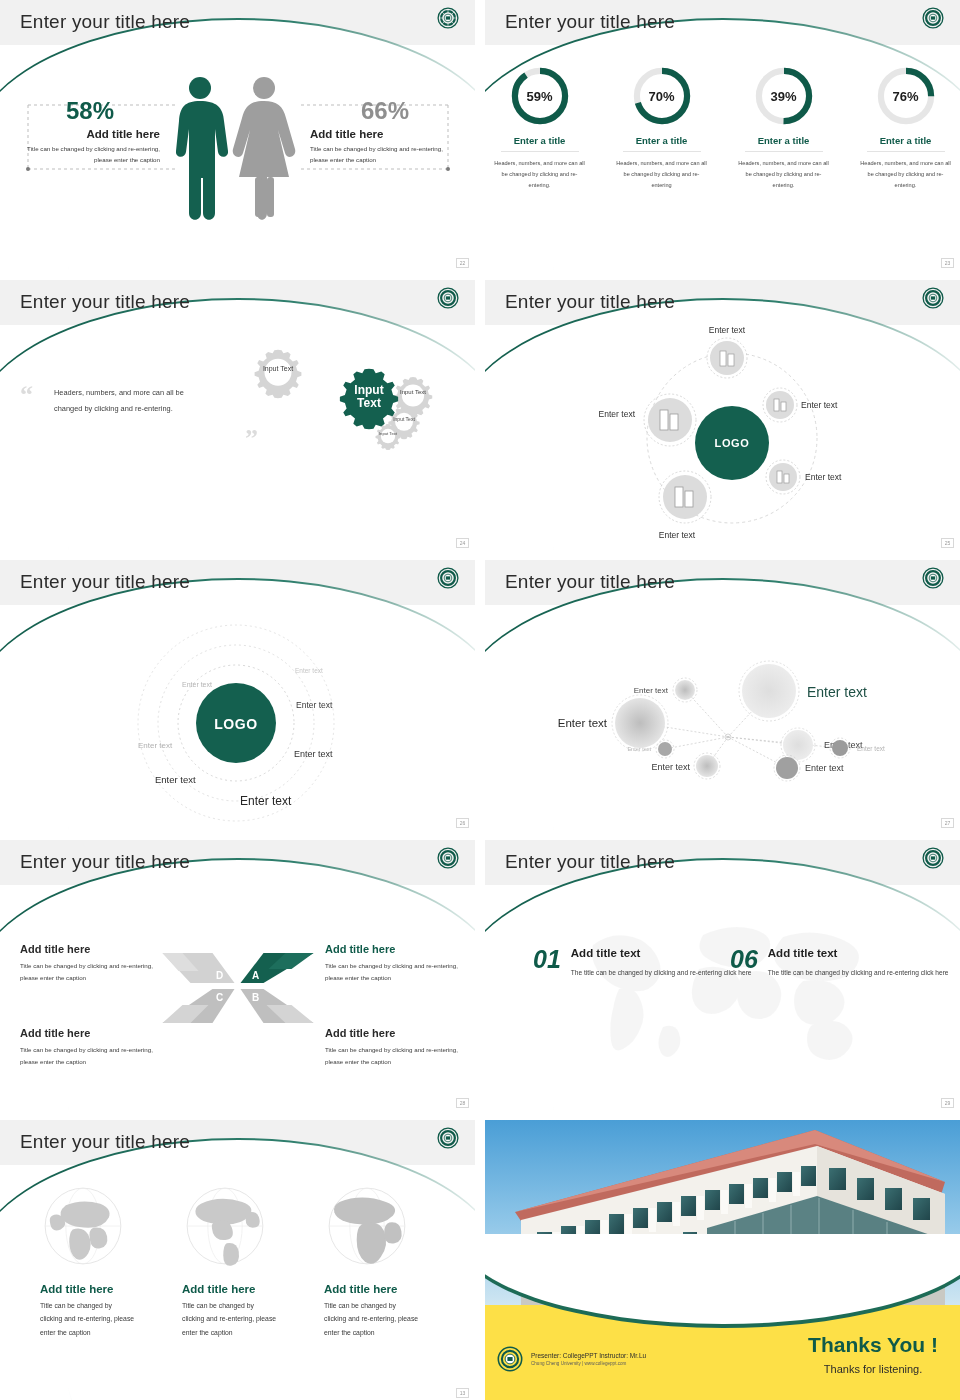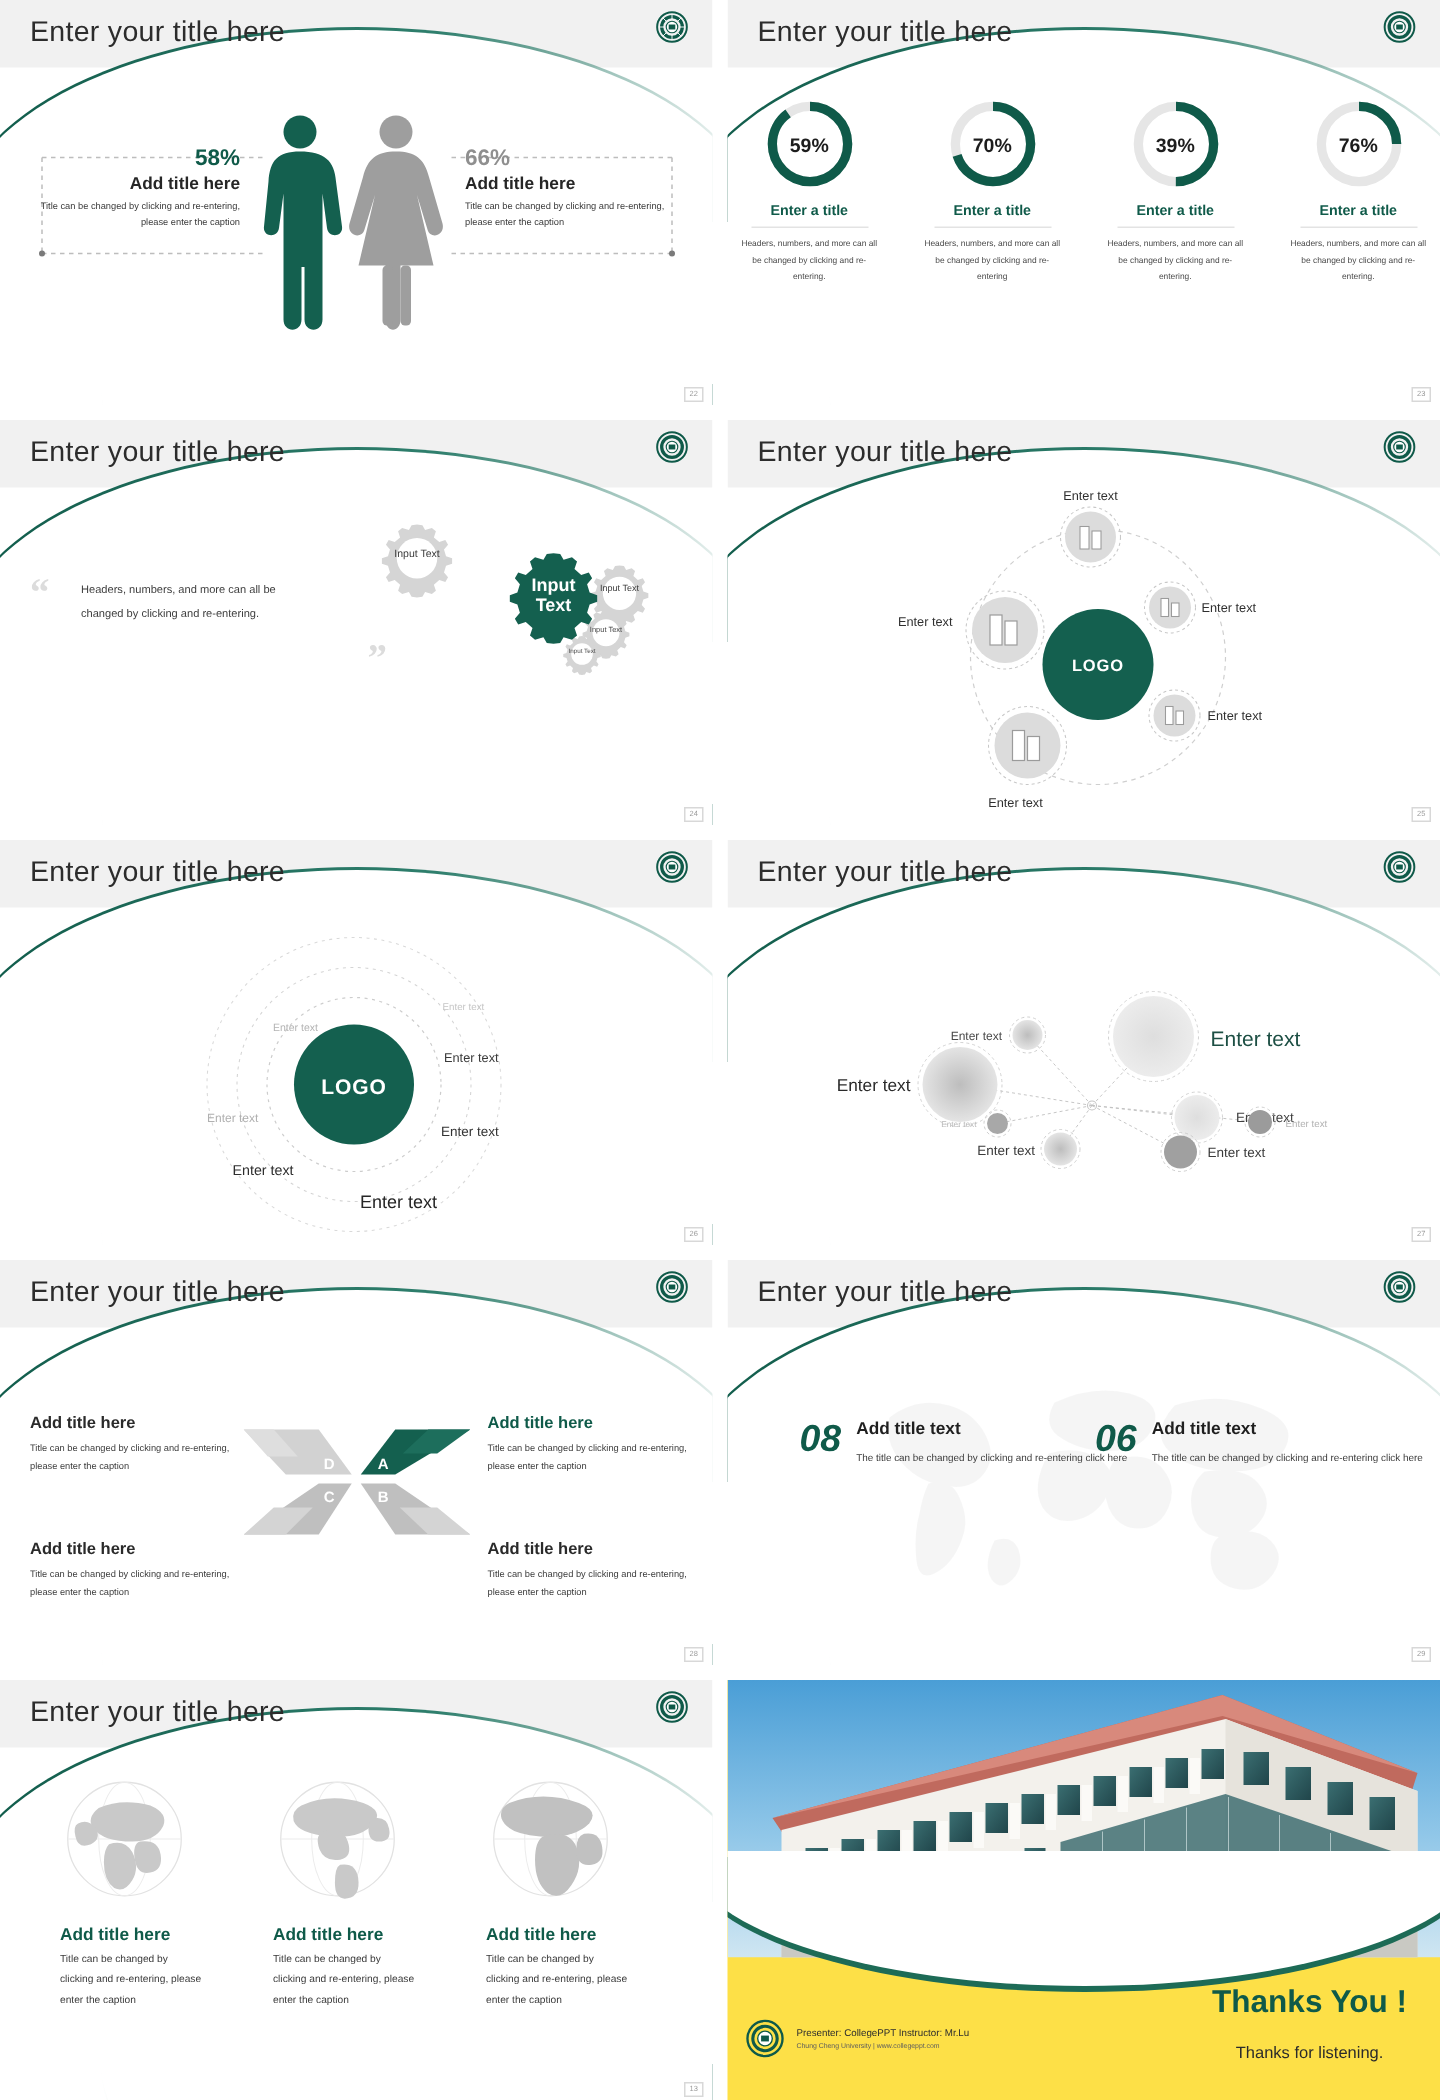--- a/index.html
+++ b/index.html
@@ -69,21 +69,21 @@
     width: 13px; height: 10px; border: 1px solid #d8d8d8;
     font-size: 5px; color: #9a9a9a; text-align: center; line-height: 9px;
     z-index: 7; background: #fff;
   }
   .body { position: absolute; left: 0; top: 45px; right: 0; bottom: 0; z-index: 5; }
 
   
   .s1-wrap { position: absolute; inset: 0; }
   .s1-col { position: absolute; width: 140px; text-align: right; }
   .s1-col.right { text-align: left; }
-  .s1-pct { font-size: 15px; font-weight: bold; }
+  .s1-pct { font-size: 24px; font-weight: bold; text-align: center; }
   .s1-pct.green { color: #0f5a49; }
   .s1-pct.gray { color: #8f8f8f; }
   .s1-title { font-size: 11.5px; font-weight: bold; color: #262626; margin-top: 3px; }
   .s1-desc { font-size: 6.2px; color: #3a3a3a; line-height: 1.75; margin-top: 4px; }
   .figs { position: absolute; left: 50%; top: 28px; transform: translateX(-50%); }
 
   
   .donuts { position: absolute; left: 0; right: 0; top: 20px; display: flex; justify-content: center; gap: 28px; }
   .donut-cell { width: 94px; text-align: center; }
   .donut { width: 62px; height: 62px; margin: 0 auto; position: relative; }
@@ -149,21 +149,21 @@
     position: absolute; left: -6%; top: 114px; width: 112%; height: 90px;
     background: #ffffff;
     border-radius: 0 0 50% 50% / 0 0 100% 100%;
     z-index: 4;
   }
   .thanks-foot { position: absolute; left: 12px; bottom: 28px; display: flex; align-items: center; gap: 8px; z-index: 6; }
   .foot-l1 { font-size: 6.5px; color: #2d2d2d; }
   .foot-l2 { font-size: 4.6px; color: #5c5c5c; margin-top: 2px; }
   .thanks-right { position: absolute; right: 22px; bottom: 25px; text-align: center; z-index: 6; }
   .thanks-big { font-size: 21px; font-weight: bold; color: #0f5a49; }
-  .thanks-sub { font-size: 11px; color: #2b2b2b; margin-top: 16px; }
+  .thanks-sub { font-size: 11px; color: #2b2b2b; margin-top: 6px; }
 </style>
 </head>
 <body>
 
 <div class="grid">
 
   <div class="slide">
     <div class="hdr"></div>
     <div class="arc-green"></div>
     <div class="arc-white"></div>
@@ -651,21 +651,21 @@
           <path d="M146 54 q20 -6 34 4 q12 8 6 22 q-6 14 -20 18 q-16 4 -24 -8 q-8 -14 4 -36 Z"></path>
           <path d="M190 58 q22 -6 32 6 q10 12 4 26 q-6 14 -20 14 q-14 0 -20 -14 q-6 -16 4 -32 Z"></path>
           <path d="M230 22 q30 -10 58 2 q24 10 16 26 q-8 16 -34 16 q-30 0 -44 -14 q-12 -12 4 -30 Z"></path>
           <path d="M250 66 q26 -4 36 8 q10 12 2 24 q-8 12 -24 12 q-18 0 -22 -16 q-4 -18 8 -28 Z"></path>
           <path d="M262 108 q22 -6 32 4 q10 10 2 22 q-10 14 -26 10 q-16 -4 -16 -20 q0 -12 8 -16 Z"></path>
           <path d="M110 112 q12 -4 16 6 q4 12 -4 20 q-8 8 -14 0 q-6 -10 2 -26 Z"></path>
         </g>
       </svg>
 
       <div class="num-group" style="left:48px;">
-        <div class="big-num">08</div>
+        <div class="big-num">01</div>
         <div>
           <div class="num-h">Add title text</div>
           <div class="num-p">The title can be changed by clicking and re-entering click here</div>
         </div>
       </div>
 
       <div class="num-group" style="left:245px;">
         <div class="big-num">06</div>
         <div>
           <div class="num-h">Add title text</div>

